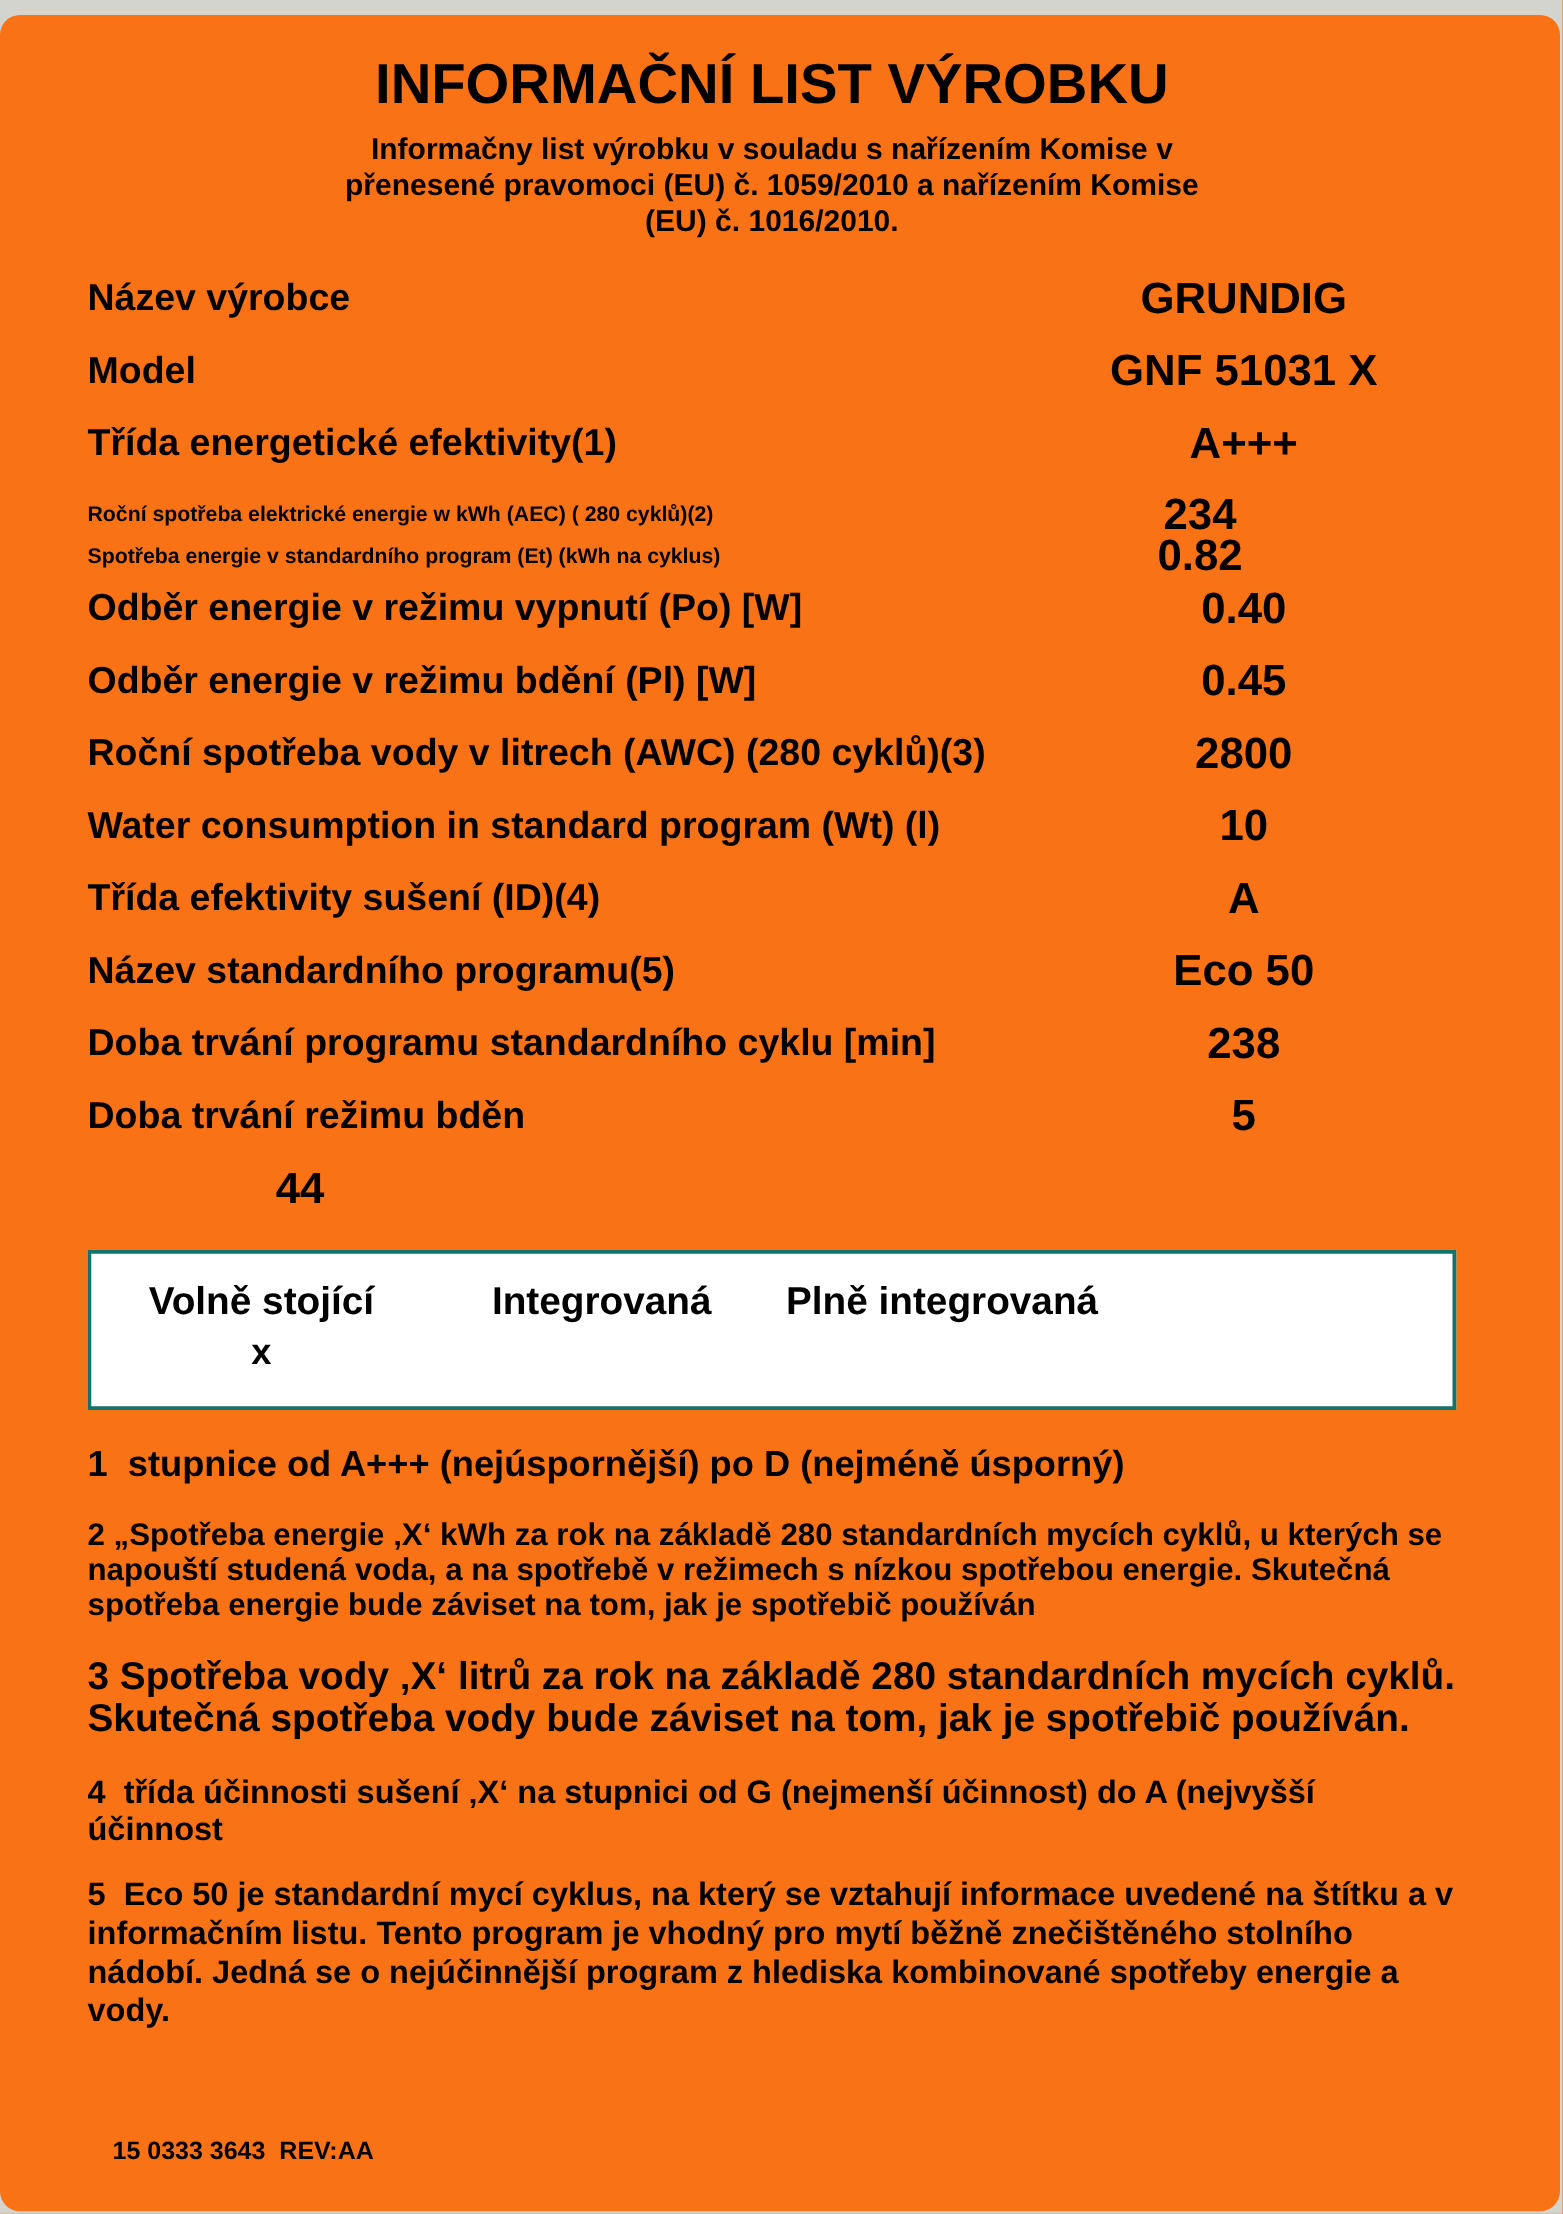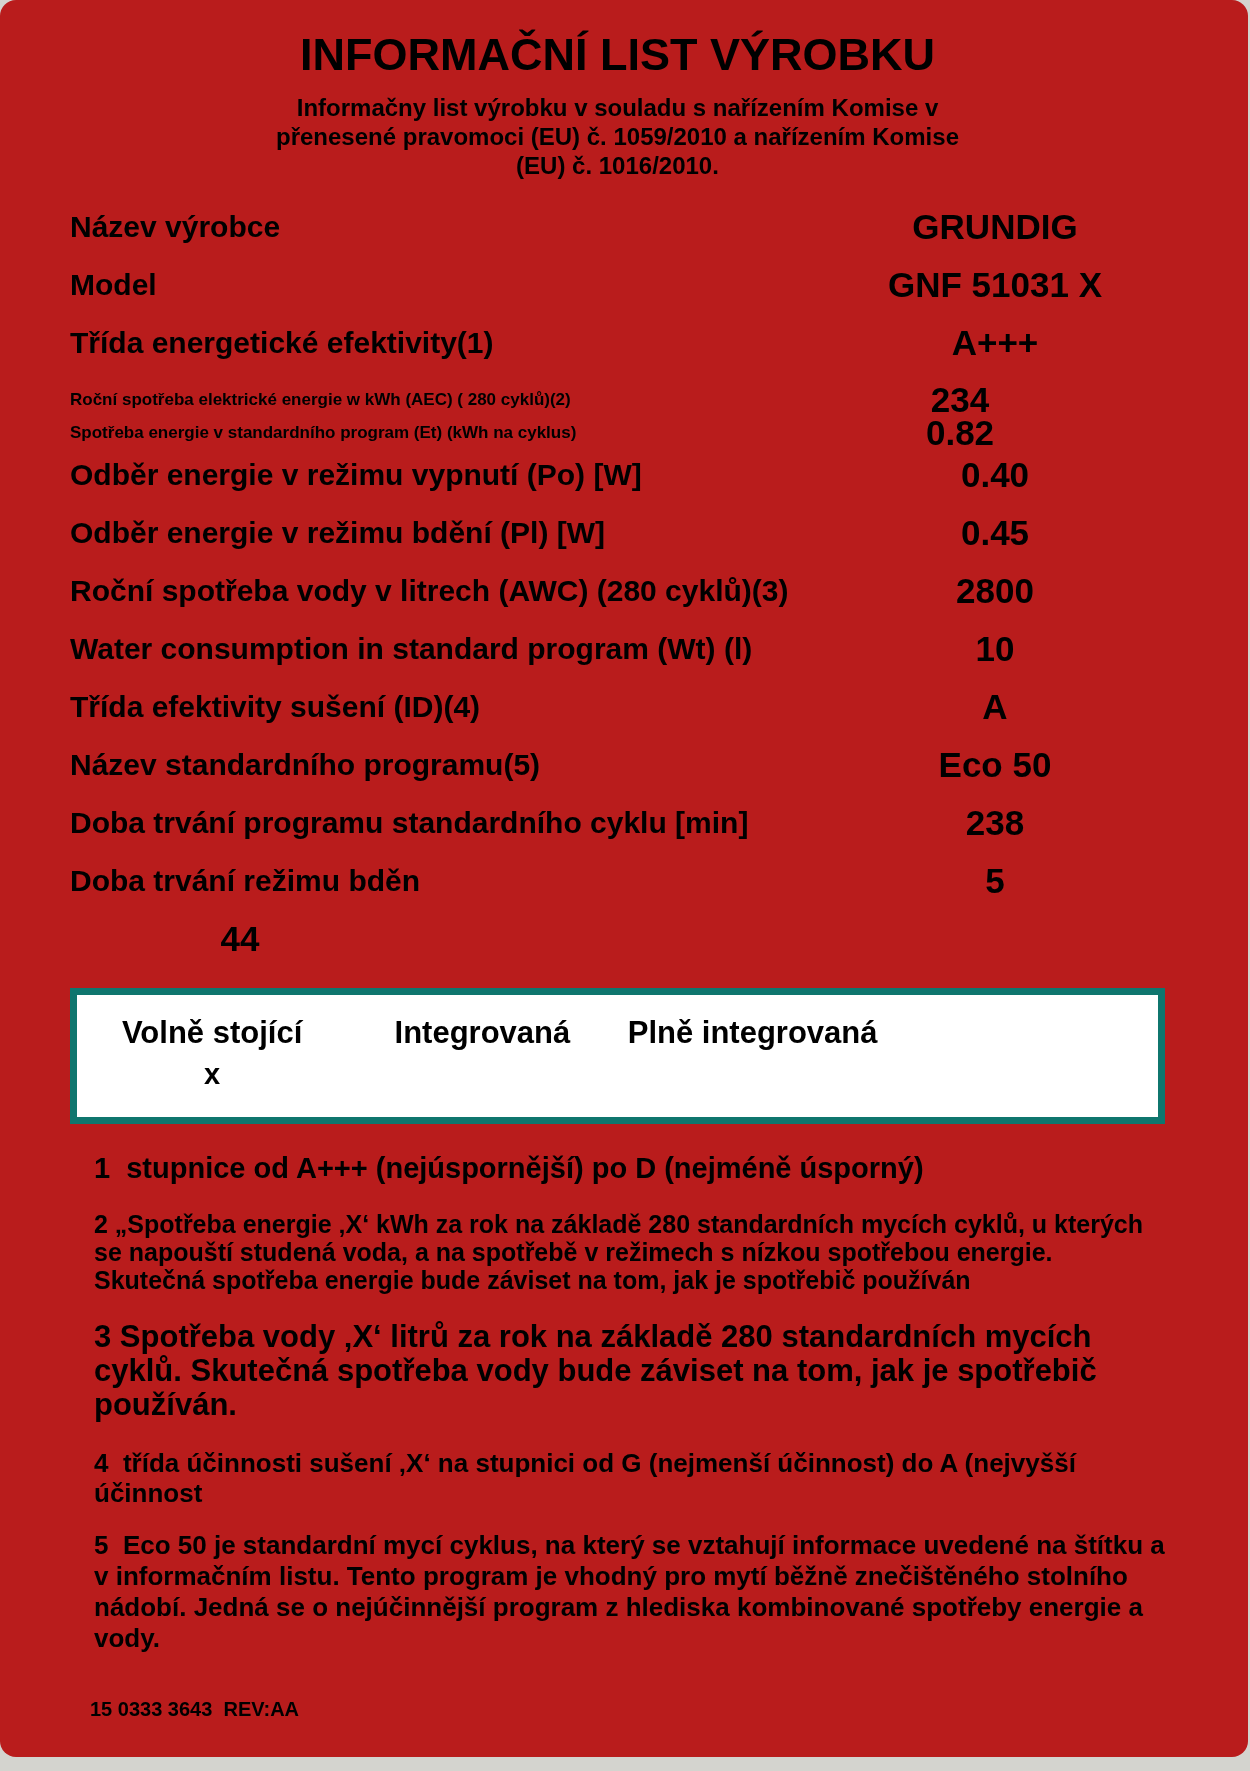--- a/index.html
+++ b/index.html
@@ -6,24 +6,24 @@
   html, body { width: 1250px; height: 1771px; }
   body {
     background: #d4d4cf;
     font-family: "Liberation Sans", sans-serif;
     font-weight: bold;
     color: #000;
     position: relative;
   }
   .page {
     position: absolute;
-    left: 0; top: 0;
+    left: 0; top: 12px;
     width: 1248px;
     height: 1757px;
-    background: #b91c1c;
+    background: #f97316;
     border-radius: 16px;
     overflow: hidden;
   }
   .content {
     padding: 30px 0 0 70px;
     width: 1165px; 
   }
   
   .header { width: 1095px; text-align: center; }
   .title {
@@ -63,34 +63,34 @@
     font-size: 17px;
     line-height: 31px;
     max-width: 720px;
   }
   .row.small .row-value { line-height: 31px; }
   .row.small-last { margin-bottom: 10px; }
   
   .install-box {
     margin-top: 32px;
     width: 1095px;
-    border: 7px solid #0f766e;
+    border: 3px solid #0f766e;
     padding: 20px 0 26px 0;
     background: #fff;
   }
   .install-headers, .install-marks {
     display: grid;
     grid-template-columns: repeat(4, 1fr);
     text-align: center;
   }
   .install-headers { font-size: 31px; line-height: 36px; }
   .install-marks { font-size: 29px; line-height: 34px; margin-top: 6px; }
   
   .footnotes { margin-top: 28px; width: 1095px; }
-  .fn { white-space: pre-wrap; margin-left: 24px; }
+  .fn { white-space: pre-wrap; }
   .fn-1 { font-size: 29px; line-height: 32px; margin-bottom: 26px; }
   .fn-2 { font-size: 25px; line-height: 28px; margin-bottom: 26px; }
   .fn-3 { font-size: 31px; line-height: 34px; margin-bottom: 26px; }
   .fn-4 { font-size: 26px; line-height: 30px; margin-bottom: 22px; }
   .fn-5 { font-size: 26px; line-height: 31px; margin-bottom: 0; }
   
   .doc-number {
     position: absolute;
     left: 90px;
     top: 1698px;

